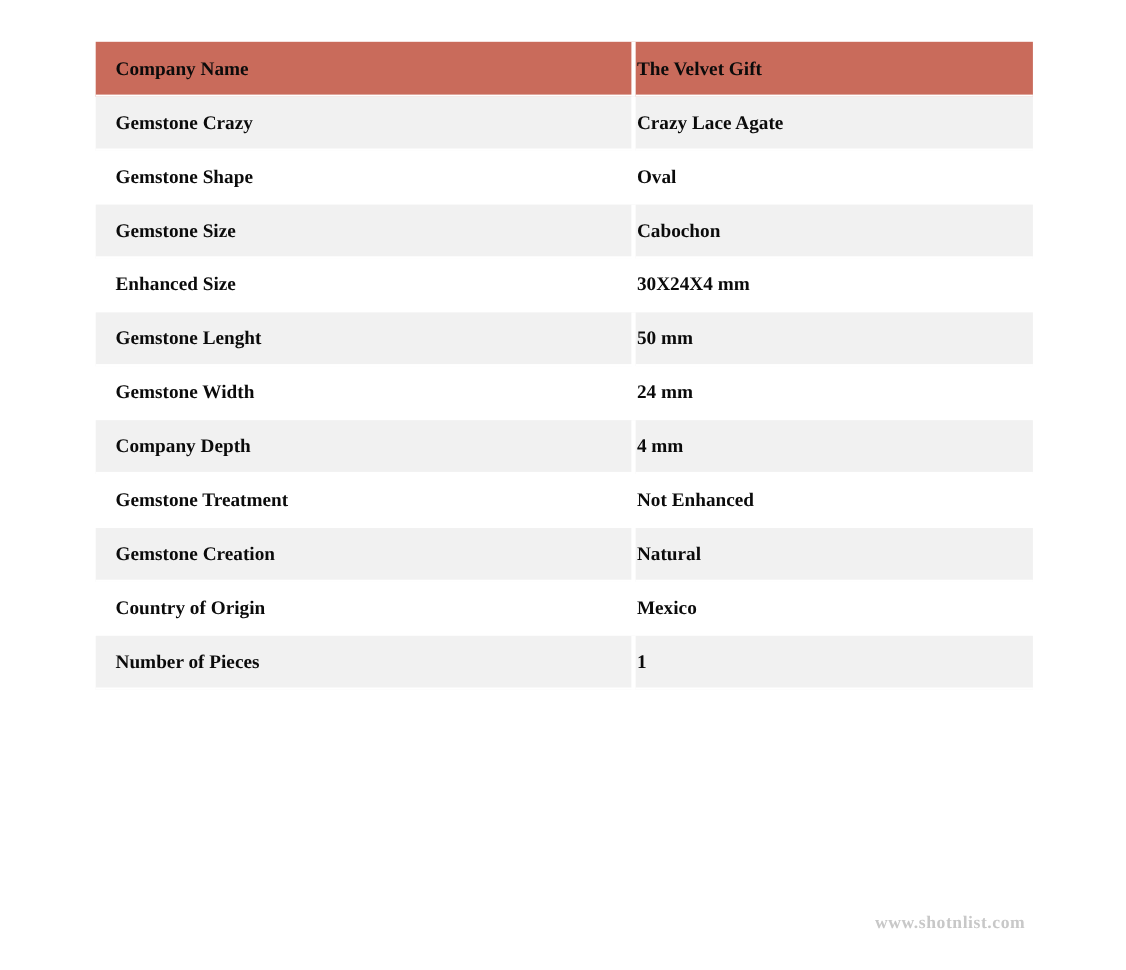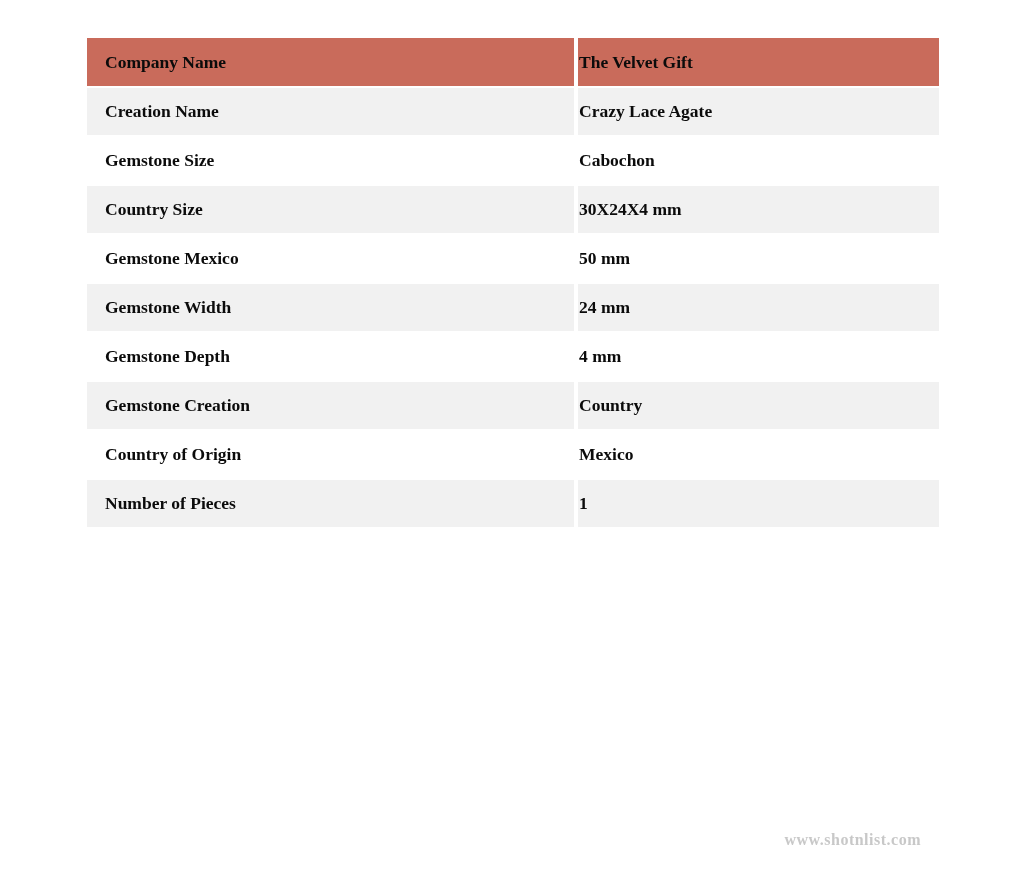--- a/index.html
+++ b/index.html
@@ -49,21 +49,21 @@
     width: 361px;
   }
   table.details thead th {
     background: #c96b5b;
     height: 50px;
   }
   table.details tbody tr:nth-child(odd) td { background: #f1f1f1; }
   table.details tbody tr:nth-child(even) td { background: #ffffff; }
   .watermark {
     position: absolute;
-    left: 73px;
+    left: 84px;
     top: 831px;
     width: 848px;
     text-align: right;
     font-weight: bold;
     font-size: 16px;
     letter-spacing: 0.5px;
     color: #c8c8c8;
   }
 </style>
 </head>
@@ -74,46 +74,54 @@
   <div class="table-wrap">
     <table class="details">
       <thead>
         <tr>
           <th class="col-label">Company Name</th>
           <th class="col-value">The Velvet Gift</th>
         </tr>
       </thead>
       <tbody id="table-body">
           <tr>
-            <td class="col-label">Creation Name</td>
+            <td class="col-label">Gemstone Crazy</td>
             <td class="col-value">Crazy Lace Agate</td>
+          </tr>
+          <tr>
+            <td class="col-label">Gemstone Shape</td>
+            <td class="col-value">Oval</td>
           </tr>
           <tr>
             <td class="col-label">Gemstone Size</td>
             <td class="col-value">Cabochon</td>
           </tr>
           <tr>
-            <td class="col-label">Country Size</td>
+            <td class="col-label">Enhanced Size</td>
             <td class="col-value">30X24X4 mm</td>
           </tr>
           <tr>
-            <td class="col-label">Gemstone Mexico</td>
+            <td class="col-label">Gemstone Lenght</td>
             <td class="col-value">50 mm</td>
           </tr>
           <tr>
             <td class="col-label">Gemstone Width</td>
             <td class="col-value">24 mm</td>
           </tr>
           <tr>
-            <td class="col-label">Gemstone Depth</td>
+            <td class="col-label">Company Depth</td>
             <td class="col-value">4 mm</td>
           </tr>
           <tr>
+            <td class="col-label">Gemstone Treatment</td>
+            <td class="col-value">Not Enhanced</td>
+          </tr>
+          <tr>
             <td class="col-label">Gemstone Creation</td>
-            <td class="col-value">Country</td>
+            <td class="col-value">Natural</td>
           </tr>
           <tr>
             <td class="col-label">Country of Origin</td>
             <td class="col-value">Mexico</td>
           </tr>
           <tr>
             <td class="col-label">Number of Pieces</td>
             <td class="col-value">1</td>
           </tr>
         </tbody>

